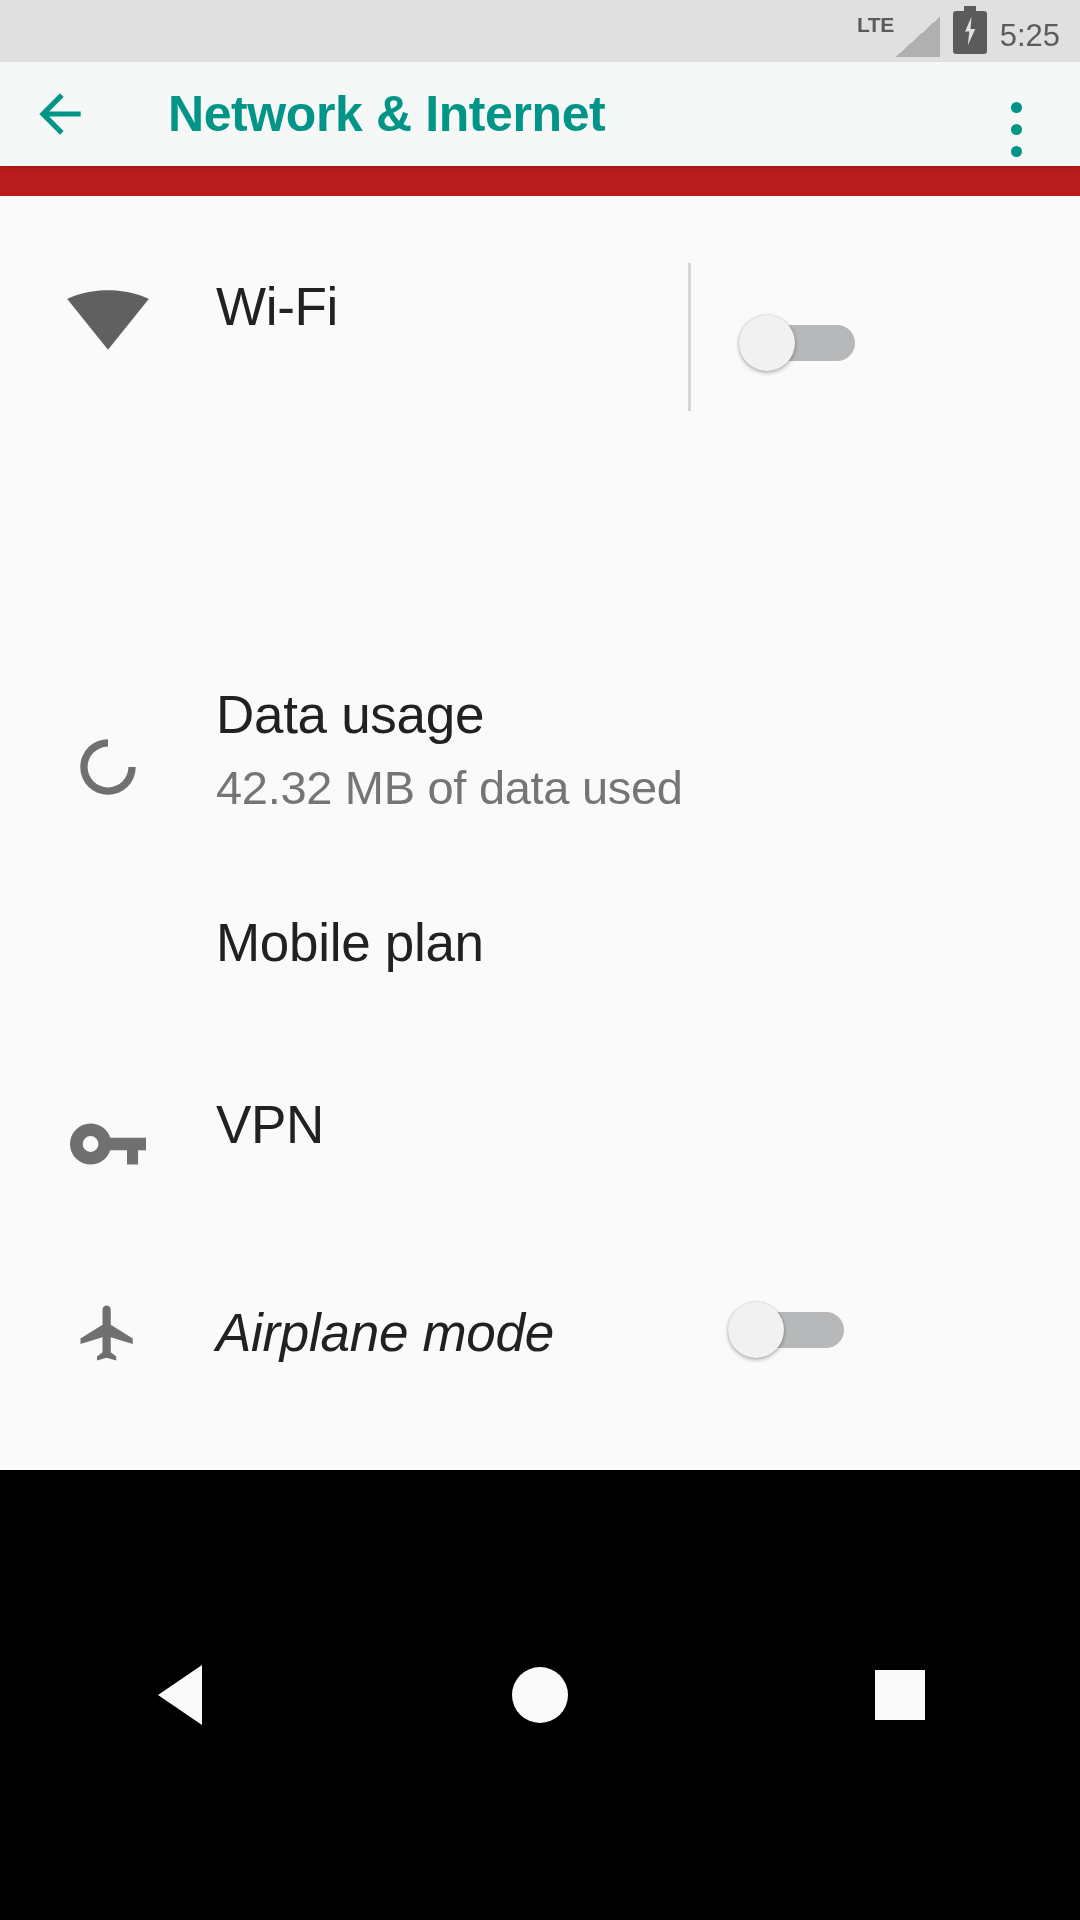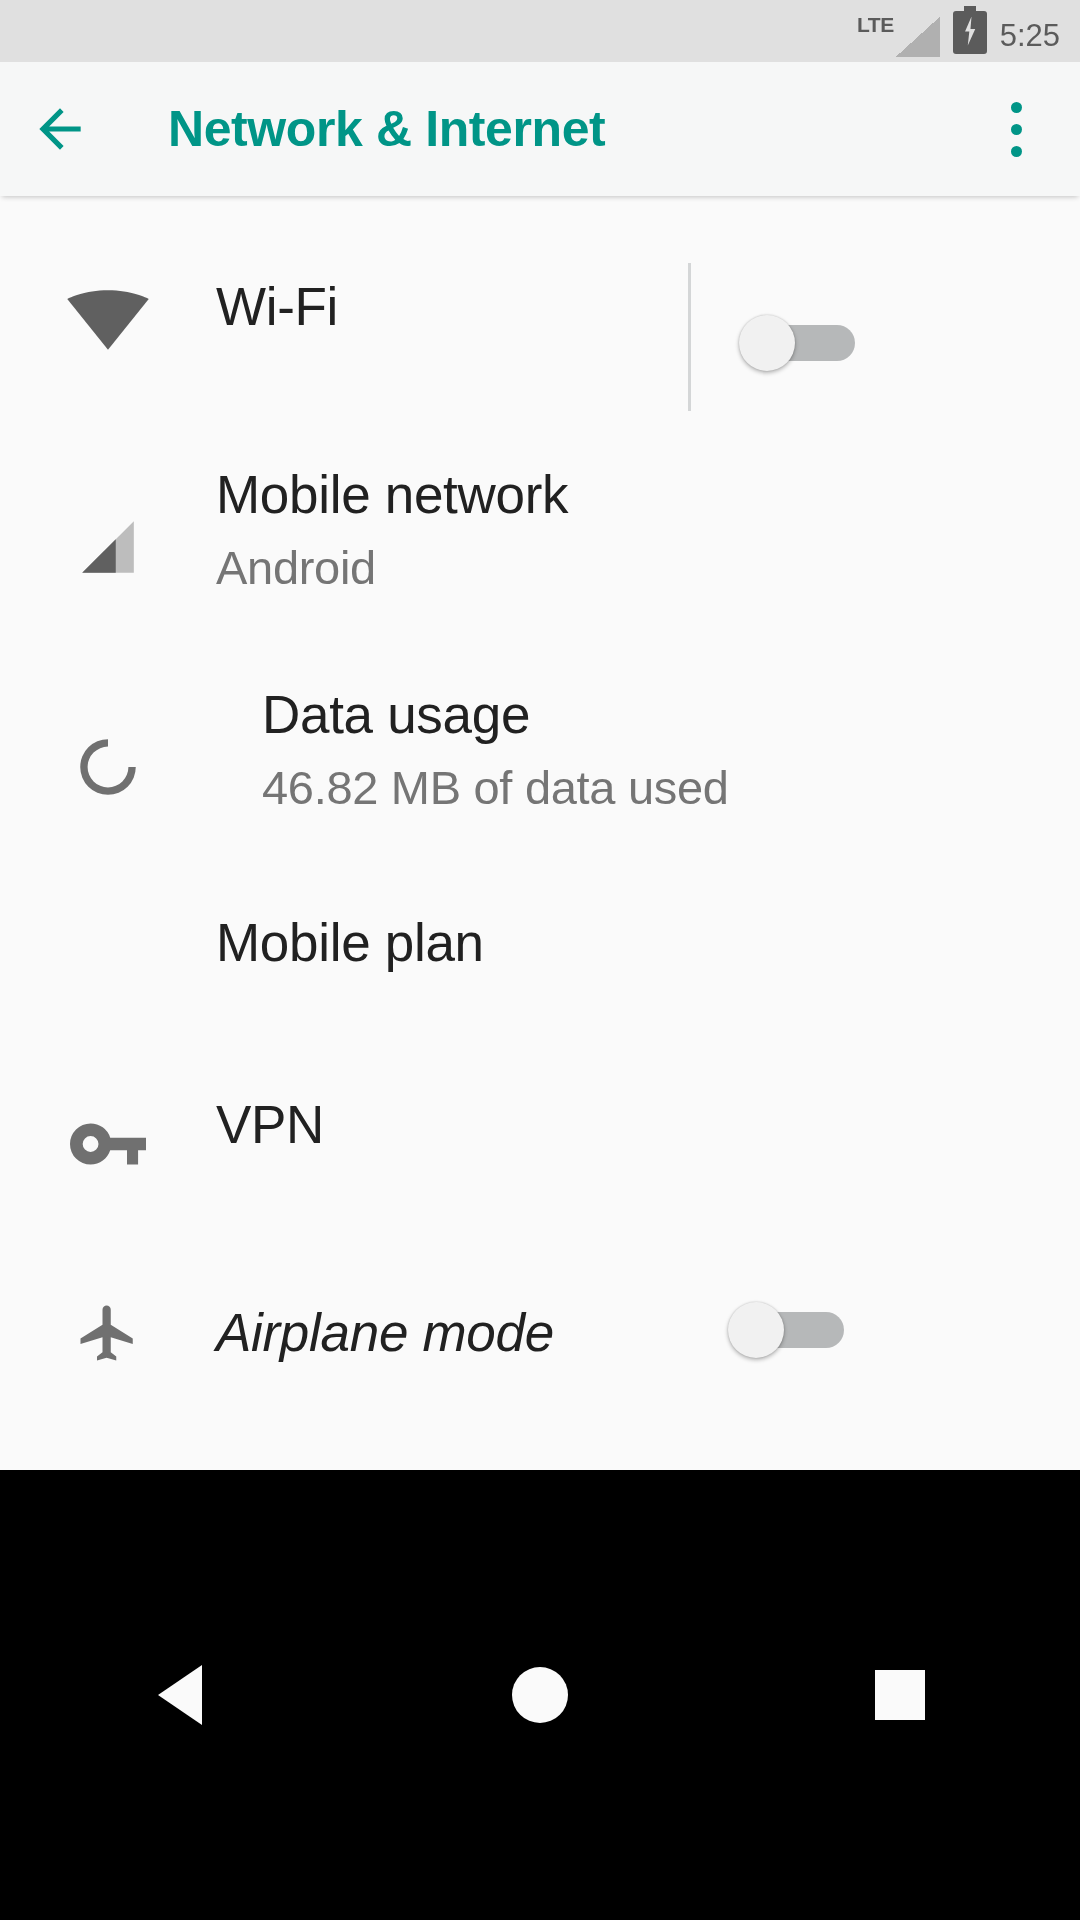--- a/index.html
+++ b/index.html
@@ -43,21 +43,21 @@
     background:#e0e0e0;
     clip-path:polygon(58% 0%, 20% 52%, 45% 52%, 36% 100%, 80% 43%, 52% 43%);
   }
   .clock {
     font-size:31px; color:#5b5b5b; line-height:1;
     margin-bottom:6px; letter-spacing:0px;
   }
 
   
   .app-bar {
-    position:absolute; top:62px; left:0; width:1080px; height:134px;
+    position:absolute; top:62px; left:0; width:1080px; height:104px;
     background:#f6f7f7;
     display:flex; align-items:center;
     box-shadow:0 3px 5px -2px rgba(0,0,0,0.22);
     z-index:5;
   }
   .back-btn {
     width:120px; height:134px;
     display:flex; align-items:center; justify-content:center;
     cursor:pointer;
   }
@@ -187,43 +187,31 @@
       </div>
       <div class="switch-wrap" style="left:688px; top:0px; height:190px;">
         <div class="divider-v" style="height:148px; margin-right:48px;"></div>
         <div class="switch" style="margin-top:12px;">
           <span class="track"></span>
           <span class="thumb"></span>
         </div>
       </div>
     </div>
 
-    <div class="row" style="top:268px;">
-      <div class="row-icon" style="padding-top:34px;">
-        <svg class="ico ico-cell" viewBox="0 0 24 24">
-          <path d="M2 22h20V2L2 22z" fill="#bdbdbd"></path>
-          <path d="M2 22h13V9L2 22z" fill="#606060"></path>
-        </svg>
-      </div>
-      <div class="row-text">
-        <span class="row-title">Mobile network</span>
-        <span class="row-sub">Android</span>
-      </div>
-    </div>
-
-    <div class="row" style="top:488px;gap:46px;">
+
+    <div class="row" style="top:488px;">
       <div class="row-icon" style="padding-top:34px;">
         <svg class="ico ico-data" viewBox="0 0 24 24">
           <path d="M12 2.2A9.8 9.8 0 1 0 21.8 12h-2.6A7.2 7.2 0 1 1 12 4.8V2.2z" fill="#707070"></path>
           <path d="M13.2 2.27v2.6A7.2 7.2 0 0 1 19.13 10.8h2.62A9.82 9.82 0 0 0 13.2 2.27z" fill="#707070" opacity="0"></path>
         </svg>
       </div>
       <div class="row-text">
         <span class="row-title">Data usage</span>
-        <span class="row-sub">46.82 MB of data used</span>
+        <span class="row-sub">42.32 MB of data used</span>
       </div>
     </div>
 
     <div class="row" style="top:716px;">
       <div class="row-icon"></div>
       <div class="row-text">
         <span class="row-title">Mobile plan</span>
       </div>
     </div>
 

